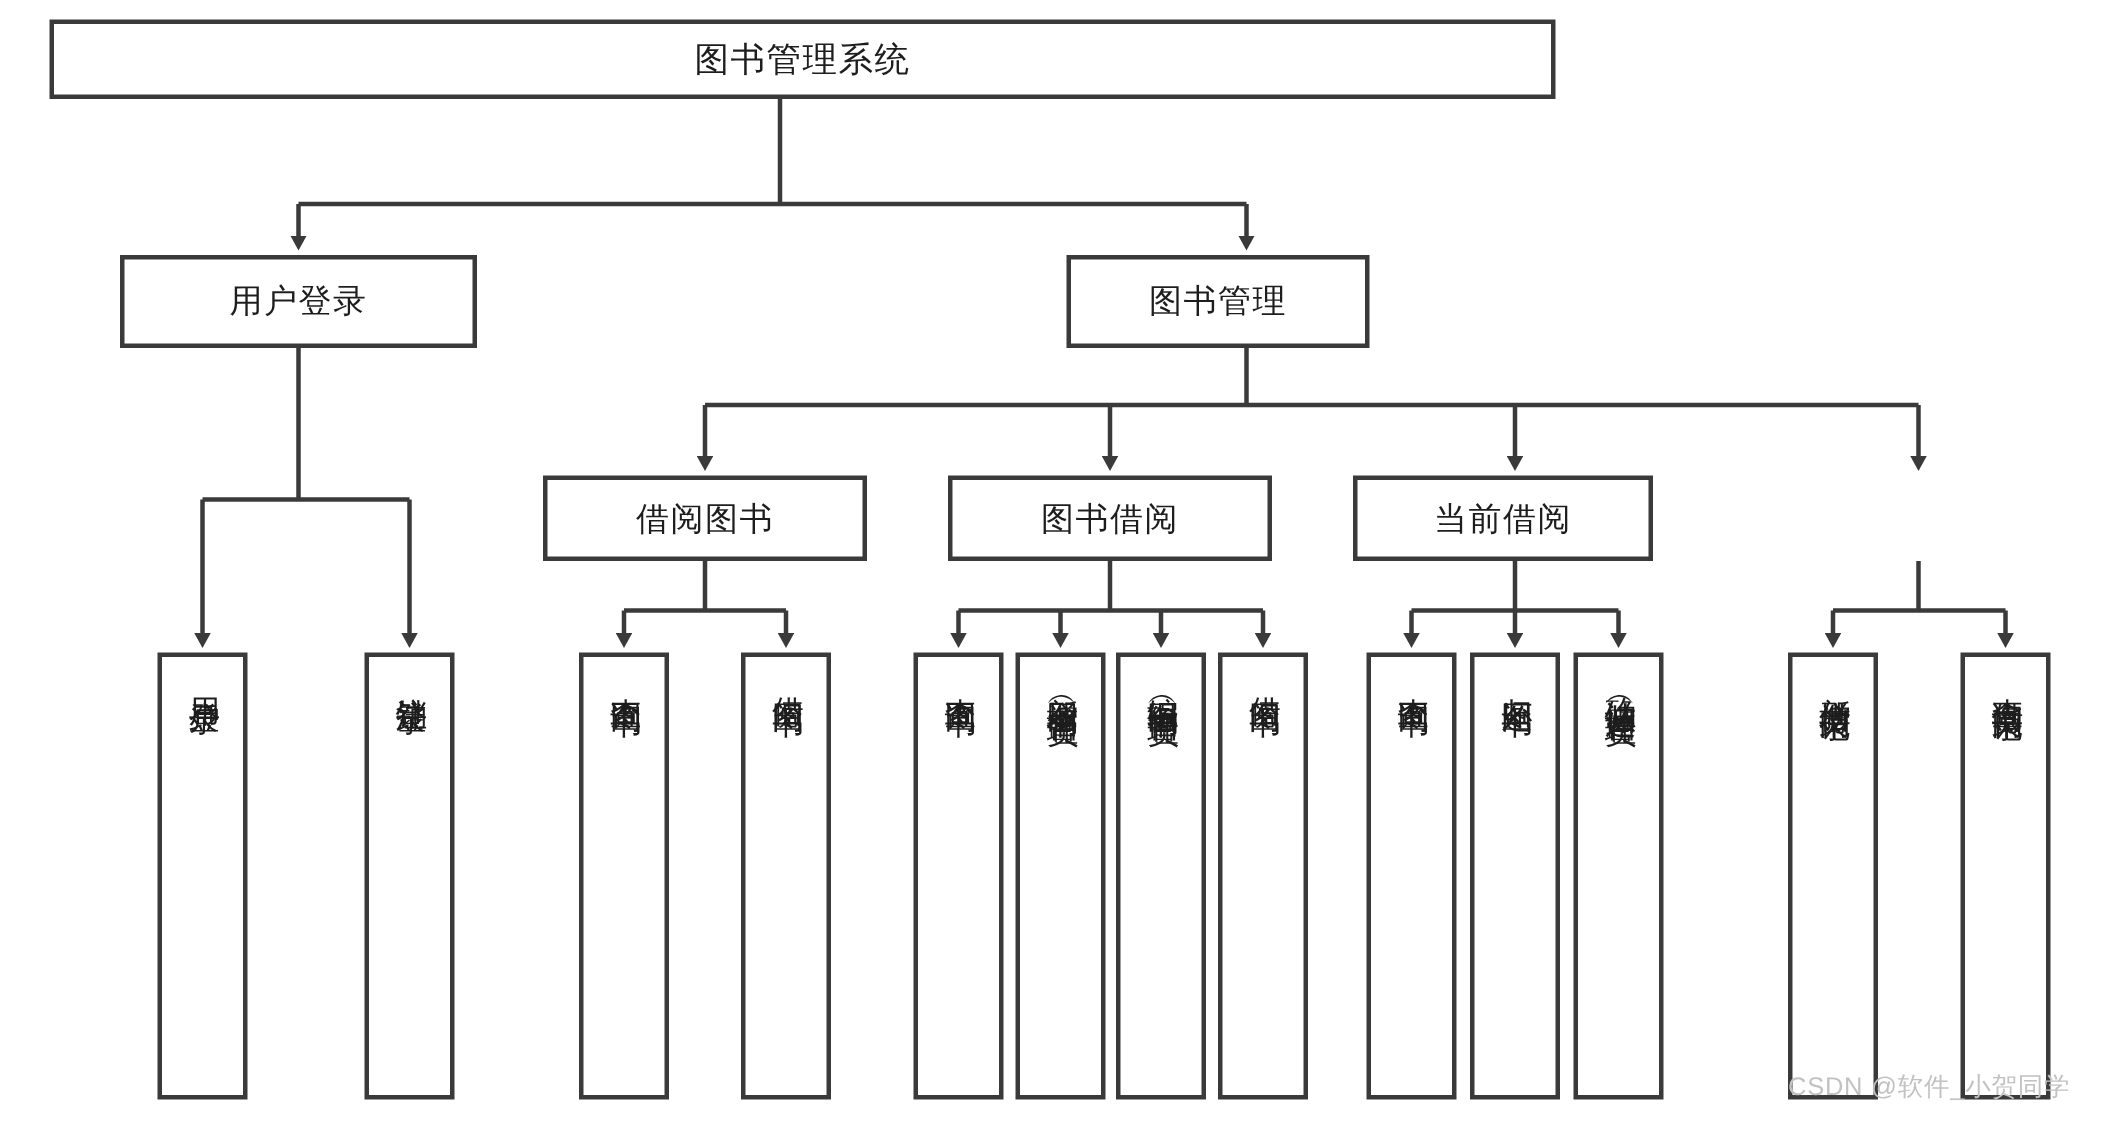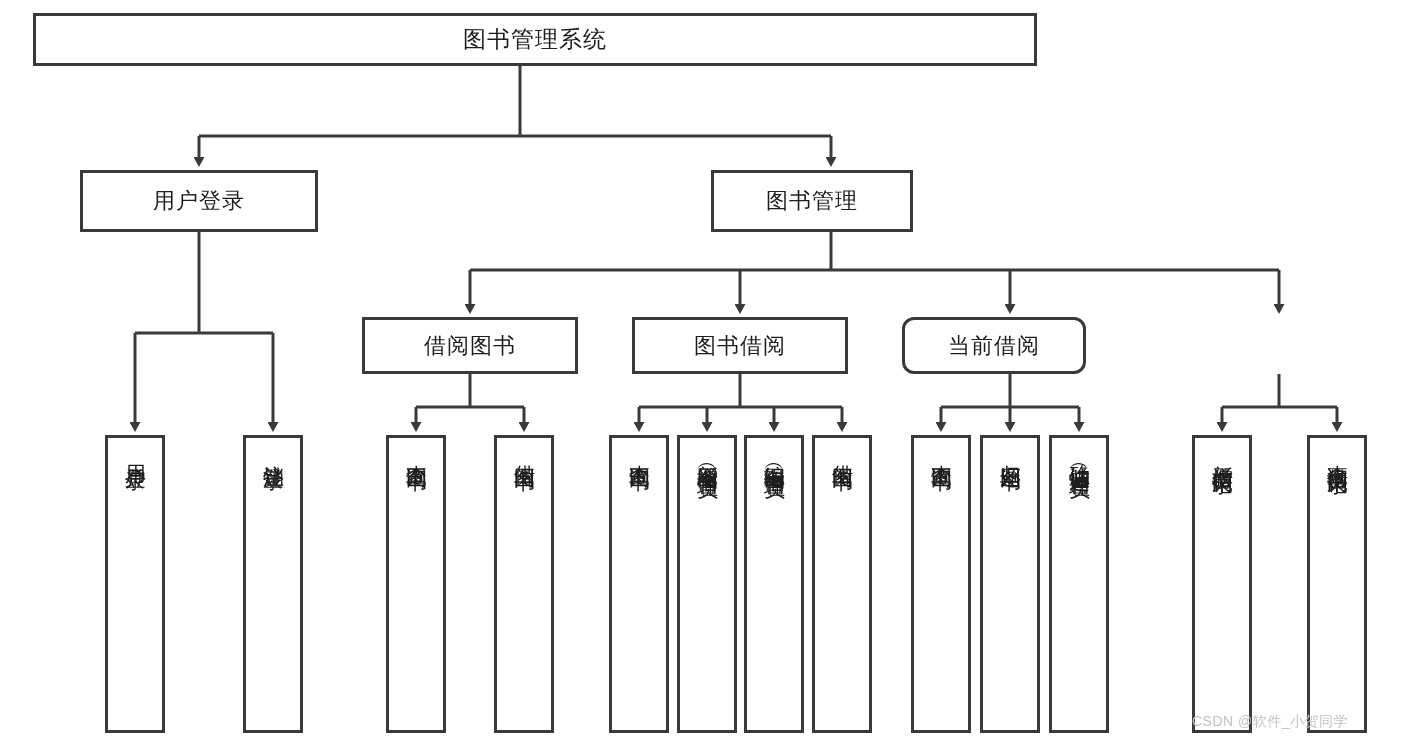--- a/index.html
+++ b/index.html
@@ -49,21 +49,21 @@
     writing-mode: vertical-rl;
     text-orientation: upright;
     font-size: 21px;
     line-height: 1.18;
     letter-spacing: 2px;
     white-space: nowrap;
     color: #1d1d1d;
   }
   .watermark {
     position: absolute;
-    font-size: 14px;
+    font-size: 17px;
     color: #c2c2c2;
     letter-spacing: 0.5px;
     white-space: nowrap;
     user-select: none;
   }
 </style>
 </head>
 <body>
 
 <div id="canvas">
@@ -128,21 +128,21 @@
   <div class="node horizontal" style="left:711px; top:170px; width:202px; height:62px;">
     <span>图书管理</span>
   </div>
 
   <div class="node horizontal" style="left:362px; top:317px; width:216px; height:57px;">
     <span>借阅图书</span>
   </div>
   <div class="node horizontal" style="left:632px; top:317px; width:216px; height:57px;">
     <span>图书借阅</span>
   </div>
-  <div class="node horizontal" style="left:902px; top:317px; width:184px; height:57px;border-radius:12px;">
+  <div class="node horizontal" style="left:902px; top:317px; width:200px; height:57px;">
     <span>当前借阅</span>
   </div>
 
   <div class="node leaf" style="left:105px; top:435px; width:60px; height:298px;">
     <span class="vtext">用户登录</span>
   </div>
   <div class="node leaf" style="left:243px; top:435px; width:60px; height:298px;">
     <span class="vtext">注销登录</span>
   </div>
 

